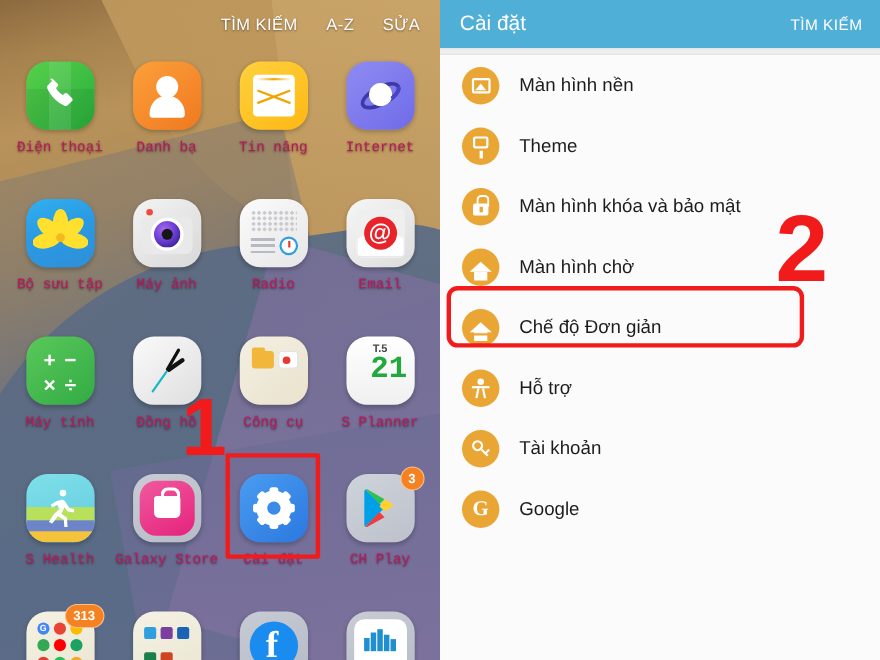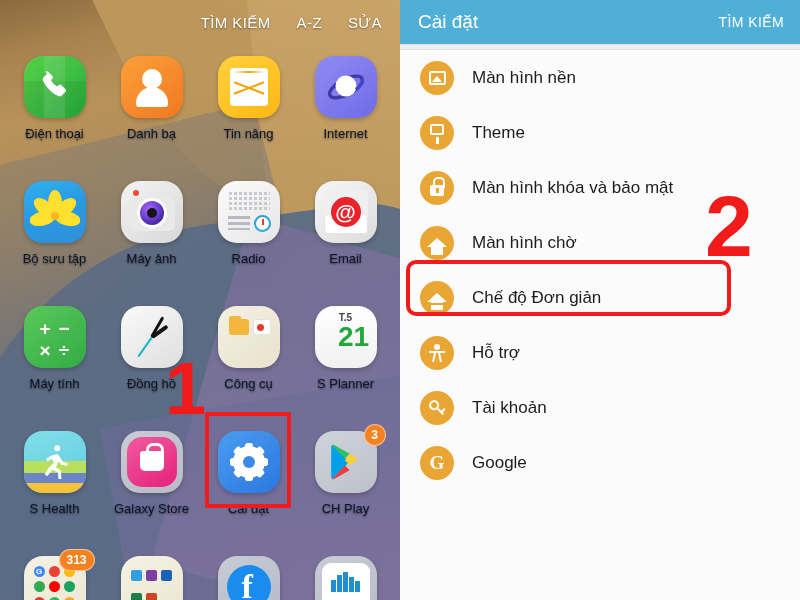--- a/index.html
+++ b/index.html
@@ -80,22 +80,22 @@
     display: flex; flex-direction: column; align-items: center;
     justify-content: flex-start; position: relative;
   }
   .app-ico {
     width: 62px; height: 62px; border-radius: 19px;
     position: relative; overflow: visible;
     display: flex; align-items: center; justify-content: center;
     box-shadow: 0 2px 4px rgba(0,0,0,.22);
   }
   .app-label {
-    margin-top: 8px; color: #0f172a; font-size: 13px;
-    text-shadow: 0 1px 2px rgba(0,0,0,.55); white-space: nowrap;
+    margin-top: 8px; color: #be185d; font-size: 13px;
+    text-shadow: 0 1px 2px rgba(0,0,0,.55); white-space: nowrap; font-family: Liberation Mono, monospace;
   }
   .badge {
     position: absolute; top: -7px; right: -9px;
     min-width: 22px; height: 22px; padding: 0 5px;
     border-radius: 11px; background: #f58220; color: #fff;
     font-size: 12px; font-weight: bold;
     display: flex; align-items: center; justify-content: center;
     border: 1.5px solid rgba(255,255,255,.5);
   }
   .badge.wide { min-width: 36px; }
@@ -179,21 +179,21 @@
 
   
   .clk{position:absolute;inset:0;}
   .clk i{position:absolute;left:50%;bottom:50%;transform-origin:50% 100%;border-radius:2px;}
   .hh{width:3.5px;height:19px;background:#111;transform:rotate(55deg);margin-left:-1.7px;}
   .mh{width:3px;height:23px;background:#111;transform:rotate(30deg);margin-left:-1.5px;}
   .sh{width:2px;height:24px;background:#17b7c8;transform:rotate(215deg);margin-left:-1px;}
 
   
   .pl-top{position:absolute;top:6px;left:0;right:0;text-align:center;font-size:10px;color:#444;font-weight:bold;}
-  .pl-num{position:absolute;top:17px;left:16px;right:0;text-align:center;font-size:28px;color:#22a83c;font-weight:bold;line-height:1;}
+  .pl-num{position:absolute;top:17px;left:16px;right:0;text-align:center;font-size:28px;color:#22a83c;font-weight:bold;line-height:1;font-family:Liberation Mono, monospace;}
 
   
   .hl-g1{position:absolute;left:0;right:0;bottom:18px;height:14px;background:#b9e05c;}
   .hl-g2{position:absolute;left:0;right:0;bottom:8px;height:12px;background:#6d85c8;}
   .hl-g3{position:absolute;left:0;right:0;bottom:0;height:10px;background:#f5c33a;}
 
   
   .bag-bg{position:absolute;inset:6px;border-radius:15px;background:linear-gradient(150deg,#f05a9e,#e5227d);}
   .bag{position:absolute;left:50%;top:50%;margin:-11px 0 0 -12px;width:24px;height:20px;background:#fff;border-radius:3px 3px 5px 5px;}
   .bag::before{content:"";position:absolute;top:-8px;left:6px;width:12px;height:12px;border:3px solid #fff;border-bottom:none;border-radius:7px 7px 0 0;}

